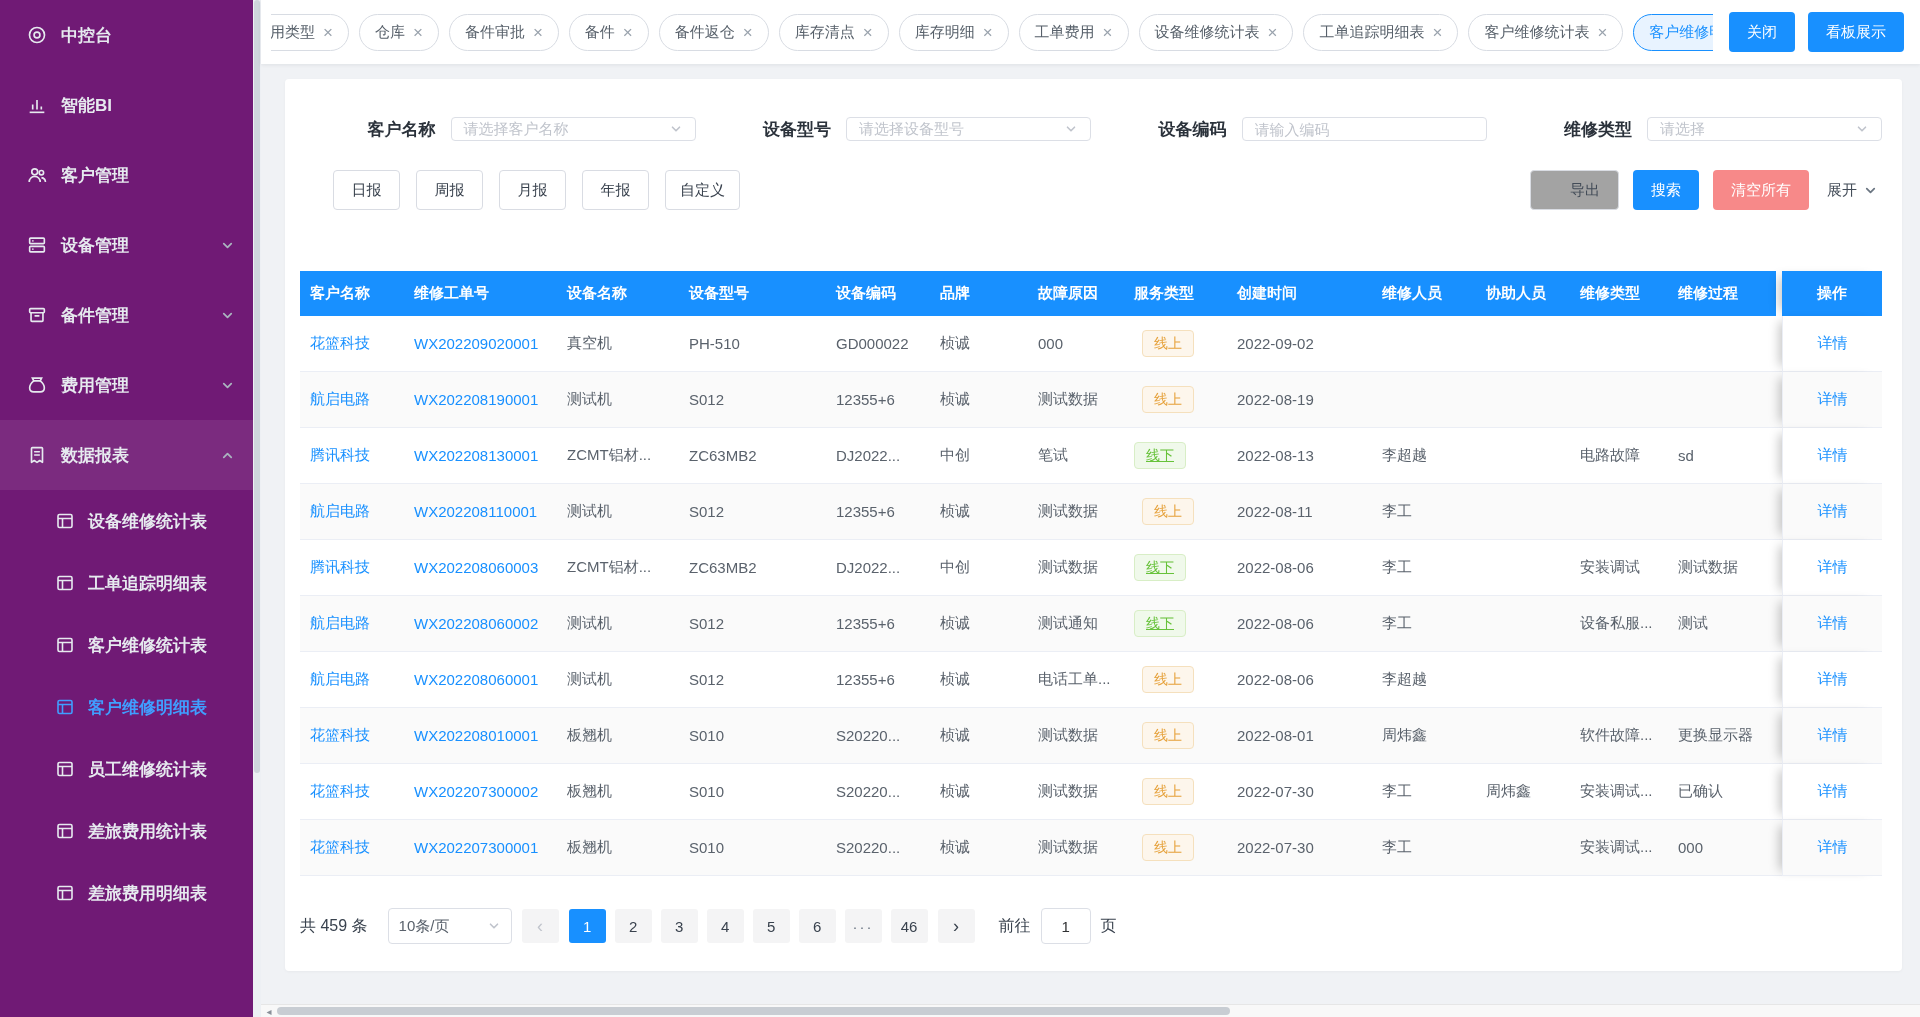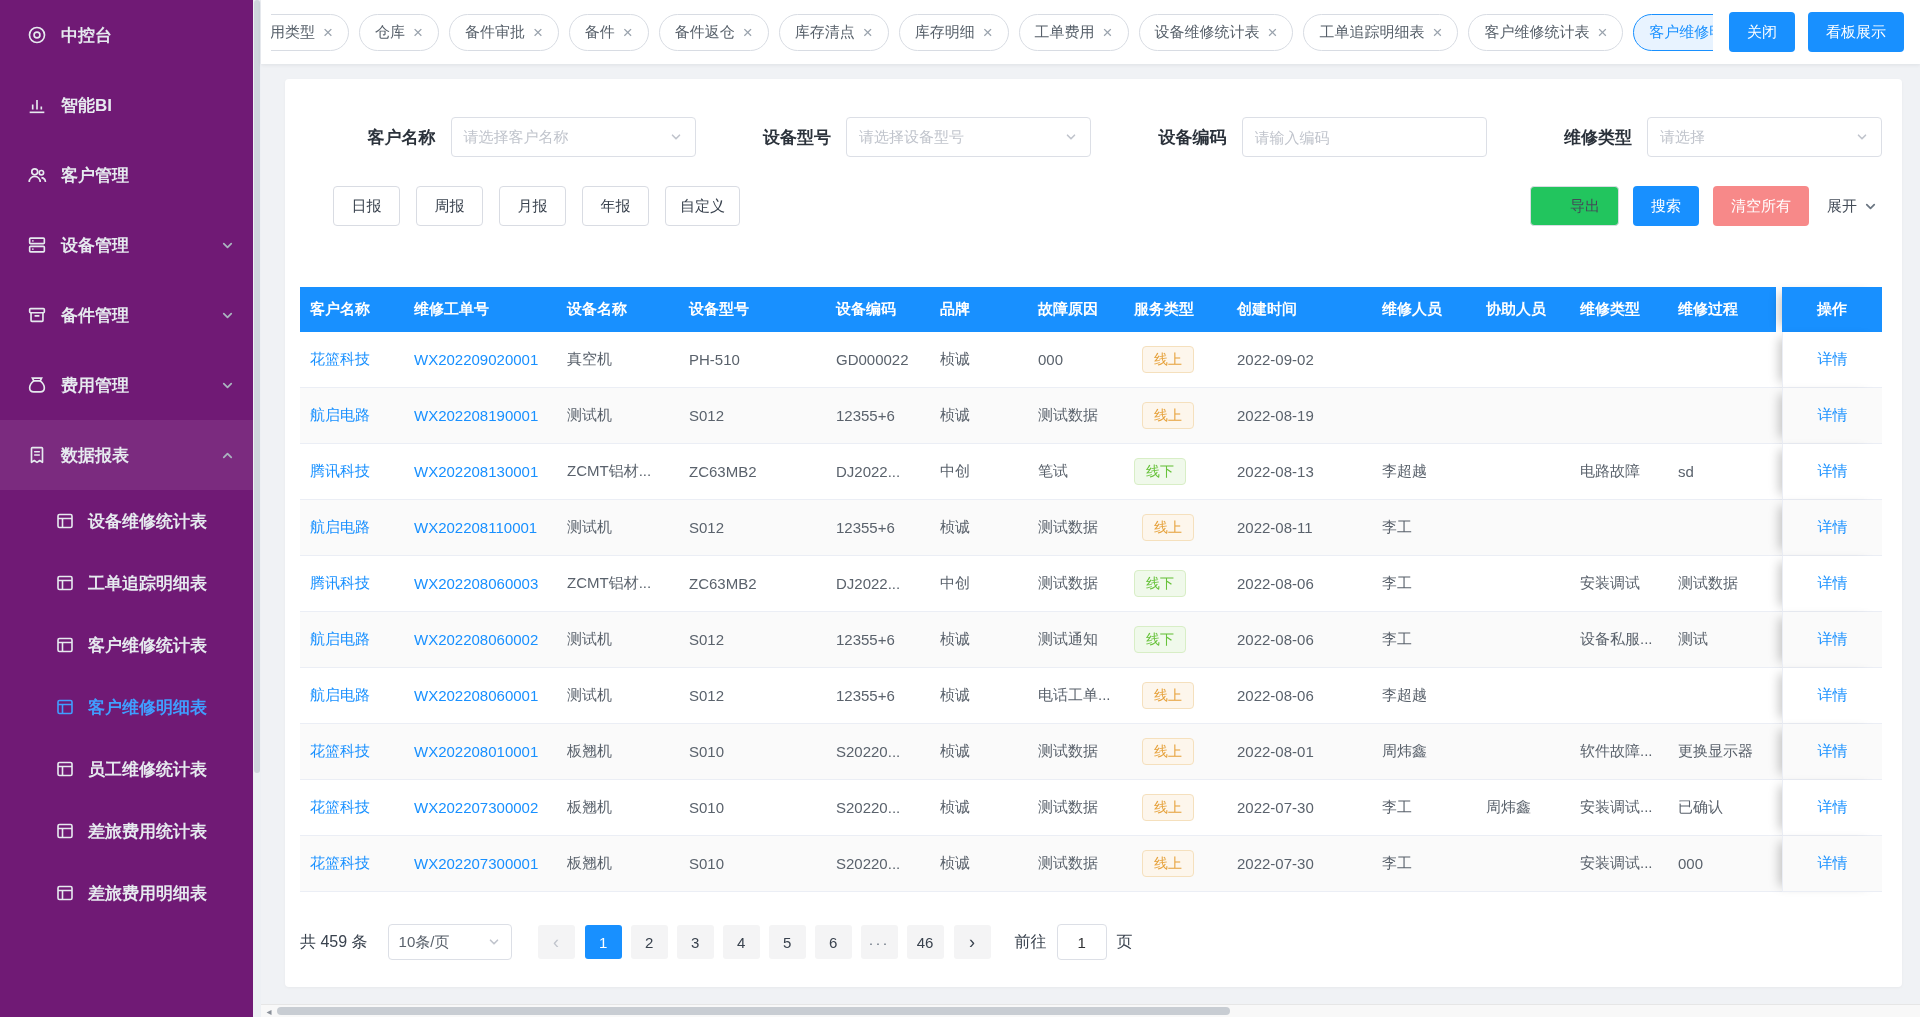--- a/index.html
+++ b/index.html
@@ -33,33 +33,33 @@
   .tab { flex:none; display:flex; align-items:center; gap:8px; height:37px; padding:0 15px;
          border:1px solid #d8dce3; border-radius:19px; background:#fff; color:#57606a;
          font-size:15px; white-space:nowrap; cursor:pointer; }
   .tab .x { font-size:17px; color:#9aa3ad; line-height:1; }
   .tab.active { background:#e8f3ff; border-color:#1890ff; color:#1890ff; }
   .tabbar-actions { display:flex; gap:13px; margin-left:16px; }
 
   .btn { border:none; border-radius:4px; font-size:15px; height:40px; padding:0 18px; cursor:pointer;
          font-family:inherit; white-space:nowrap; }
   .btn-primary { background:#1890ff; color:#fff; }
-  .btn-plain { background:#22c55e; border:1px solid #d9dce3; color:#434c58;padding-left:39px; }
+  .btn-plain { background:#a3a3a3; border:1px solid #d9dce3; color:#434c58;padding-left:39px; }
   .btn-danger { background:#f78989; color:#fff; }
   .btn-text { background:transparent; color:#434c58; display:inline-flex; align-items:center; gap:6px; padding:0 4px; }
   .btn-text .chev { color:#6b7682; margin-left:0; }
 
   
   .content { flex:1; min-height:0; padding:15px 18px 0 24px; overflow:hidden; }
   .card { background:#fff; border-radius:4px; padding:38px 20px 27px 15px; box-shadow:0 1px 3px rgba(0,0,0,.04); }
 
   .filter-row { display:flex; margin-bottom:29px; }
   .f-group { flex:1; display:flex; align-items:center; justify-content:flex-end; gap:15px; }
   .f-label { font-size:17px; font-weight:600; color:#2b323b; white-space:nowrap; }
-  .f-control { width:245px; height:40px; border:1px solid #dcdfe6; border-radius:4px; background:#fff;
+  .f-control { width:245px; height:24px; border:1px solid #dcdfe6; border-radius:4px; background:#fff;
                display:flex; align-items:center; justify-content:space-between; padding:0 12px;
                color:#c0c4cc; font-size:15px; cursor:pointer; }
   .f-control input { border:none; outline:none; width:100%; font-size:15px; font-family:inherit; color:#303133; }
   .f-control input::placeholder { color:#c0c4cc; }
   .f-chev { width:14px; height:14px; color:#c0c4cc; flex:none; display:inline-flex; }
   .f-chev svg { width:100%; height:100%; }
 
   .filter-row2 { display:flex; align-items:center; justify-content:space-between; margin-bottom:61px;margin-left:33px; }
   .period-group { display:flex; gap:16px; }
   .btn-period { min-width:67px; height:40px; border:1px solid #d9dce3; background:#fff; border-radius:4px;
@@ -74,28 +74,28 @@
   th.op { text-align:center; }
   td { height:56px; padding:0 10px; color:#5a626c; border-bottom:1px solid #ebeef5;
        white-space:nowrap; overflow:hidden; text-overflow:ellipsis; background:#fff; }
   tbody tr:nth-child(even) td { background:#fafafa; }
   td.filler { padding:0; }
   td.op, th.op { box-shadow:-9px 0 10px -6px rgba(0,0,0,.22); }
   td.op { text-align:center; border-left:1px solid #ebeef5; }
   .link { color:#1890ff; text-decoration:none; cursor:pointer; }
   .badge { display:inline-block; padding:3px 11px; border-radius:4px; font-size:14px; line-height:1.4; }
   .badge.online { background:#fdf6ec; color:#e6a23c; border:1px solid #f5e0bd;margin-left:8px; }
-  .badge.offline { background:#f0f9eb; color:#67c23a; border:1px solid #d8eec6; }
+  .badge.offline { background:#f0f9eb; color:#67c23a; border:1px solid #d8eec6;text-decoration:underline; }
 
   
   .pagination { display:flex; align-items:center; gap:10px; margin-top:32px; font-size:16px; color:#39424e; }
   .total { margin-right:10px; }
   .page-size { width:124px; height:36px; border:1px solid #dcdfe6; border-radius:4px; display:flex;
                align-items:center; justify-content:space-between; padding:0 10px; font-size:15px;
-               color:#5a626c; cursor:pointer; margin-right:16px; }
+               color:#5a626c; cursor:pointer; }
   .pages { display:flex; gap:9px; }
   .pager { min-width:37px; height:34px; border:none; background:#f4f4f5; border-radius:3px; color:#39424e;
            font-size:15px; cursor:pointer; font-family:inherit; }
   .pager.active { background:#1890ff; color:#fff; }
   .pager.dots { letter-spacing:2px; color:#6b7682; }
   .pager.prev { color:#c0c4cc; margin-right:0; font-size:18px; }
   .pager.next { font-size:18px; }
   .goto { margin-left:14px; }
   .goto-input { width:50px; height:36px; border:1px solid #dcdfe6; border-radius:4px; text-align:center;
                 font-size:15px; outline:none; font-family:inherit; color:#303133; }

